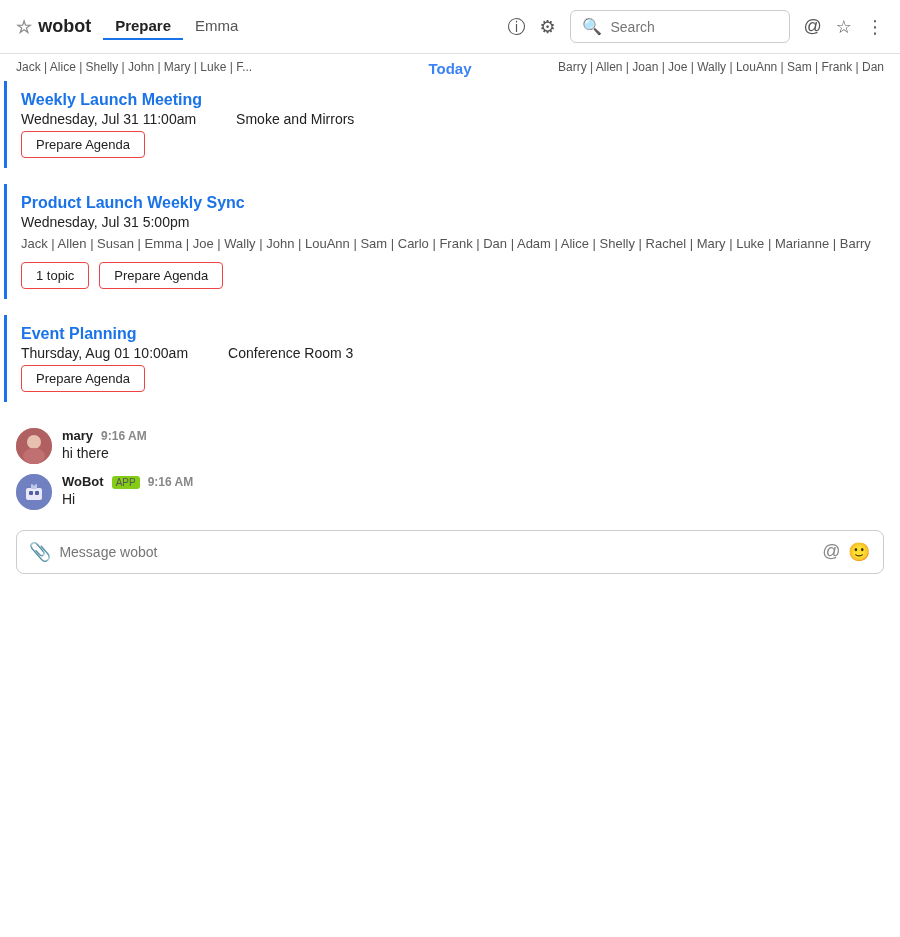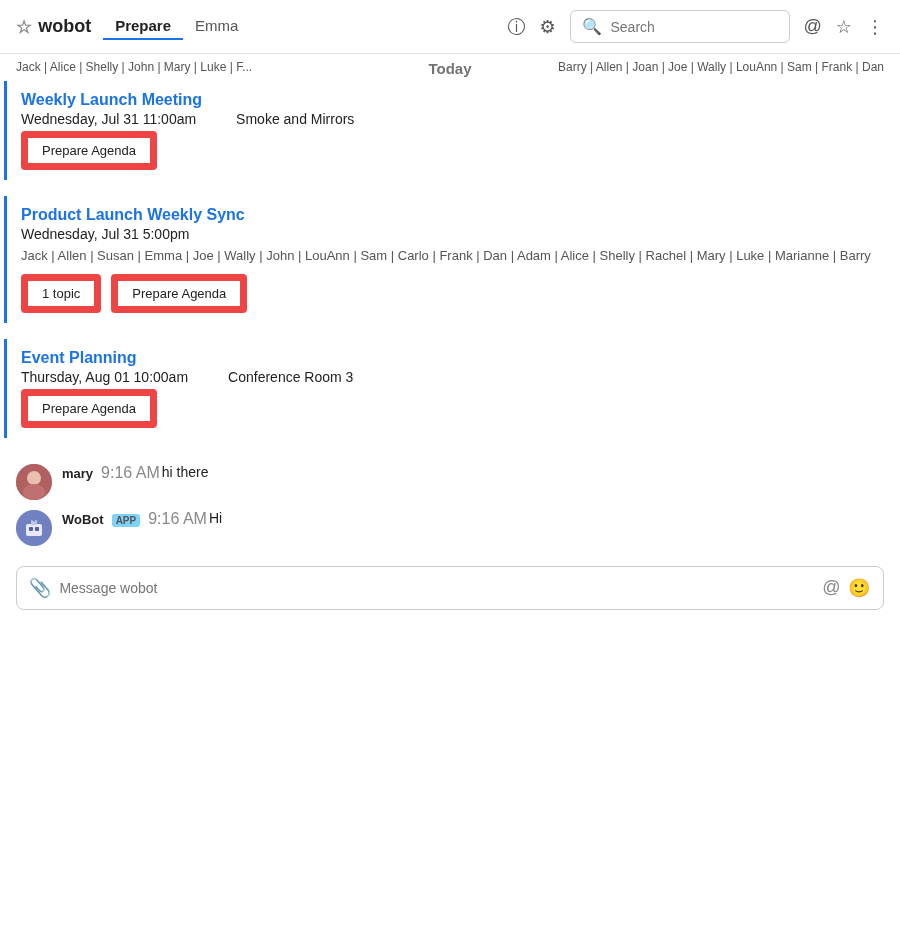--- a/index.html
+++ b/index.html
@@ -15,42 +15,42 @@
     .header-spacer { flex: 1; }
     .header-icons { display: flex; align-items: center; gap: 14px; }
     .header-icon-btn { background: none; border: none; cursor: pointer; color: #555; font-size: 18px; display: flex; align-items: center; justify-content: center; }
     .search-box { display: flex; align-items: center; border: 1px solid #ccc; border-radius: 6px; padding: 6px 12px; gap: 8px; width: 220px; }
     .search-box input { border: none; outline: none; font-size: 14px; color: #555; width: 100%; background: transparent; }
     .main { flex: 1; overflow-y: auto; display: flex; flex-direction: column; }
 
     
     .today-bar { display: flex; align-items: flex-start; padding: 6px 16px 4px 16px; background: #fff; }
     .today-bar-names { font-size: 12px; color: #555; flex: 1; }
-    .today-label { font-size: 15px; font-weight: 600; color: #737373; padding: 0 12px; white-space: nowrap; }
+    .today-label { font-size: 15px; font-weight: 600; color: #3b82f6; padding: 0 12px; white-space: nowrap; }
 
     
     .meetings-list { padding: 0 4px; flex: 1; }
     .meeting-card { border-left: 3px solid #1a73e8; margin-bottom: 16px; padding: 10px 0 10px 14px; }
     .meeting-title { font-size: 16px; font-weight: 600; color: #1a73e8; cursor: pointer; margin-bottom: 2px; }
     .meeting-meta { display: flex; align-items: baseline; gap: 40px; margin-bottom: 4px; }
     .meeting-datetime { font-size: 14px; color: #222; font-weight: 400; }
     .meeting-location { font-size: 14px; color: #222; font-weight: 400; }
     .meeting-attendees { font-size: 13px; color: #555; margin-bottom: 8px; line-height: 1.5; }
     .meeting-actions { display: flex; gap: 10px; flex-wrap: wrap; }
-    .btn-outline { border: 7px solid #ef4444; background: #fff; border-radius: 4px; padding: 5px 14px; font-size: 13px; color: #222; cursor: pointer; }
+    .btn-outline { border: 1px solid #ef4444; background: #fff; border-radius: 4px; padding: 5px 14px; font-size: 13px; color: #222; cursor: pointer; }
 
     
     .messages-section { padding: 10px 16px 0 16px; }
     .message-row { display: flex; align-items: flex-start; gap: 10px; margin-bottom: 10px; }
     .avatar-placeholder { width: 36px; height: 36px; border-radius: 50%; flex-shrink: 0; display: flex; align-items: center; justify-content: center; font-size: 18px; }
-    .msg-content { display: flex; flex-direction: row; gap: 2px; }
+    .msg-content { display: flex; flex-direction: column; gap: 2px; }
     .msg-header { display: flex; align-items: baseline; gap: 8px; }
     .msg-author { font-size: 13px; font-weight: 600; color: #222; }
-    .msg-time { font-size: 16px; color: #888; }
-    .app-badge { font-size: 10px; background: #7dd3fc; color: #555; border-radius: 3px; padding: 1px 4px; font-weight: 700; }
+    .msg-time { font-size: 12px; color: #888; font-weight: bold; }
+    .app-badge { font-size: 10px; background: #84cc16; color: #555; border-radius: 3px; padding: 1px 4px; font-weight: 400; }
     .msg-text { font-size: 14px; color: #222; }
 
     
     .input-bar { border: 1px solid #ccc; border-radius: 8px; margin: 10px 16px 16px 16px; display: flex; align-items: center; gap: 8px; padding: 10px 12px; }
     .input-bar input { flex: 1; border: none; outline: none; font-size: 14px; color: #888; }
     .input-icon { color: #888; font-size: 18px; cursor: pointer; }
   </style>
 </head>
 <body>
 

